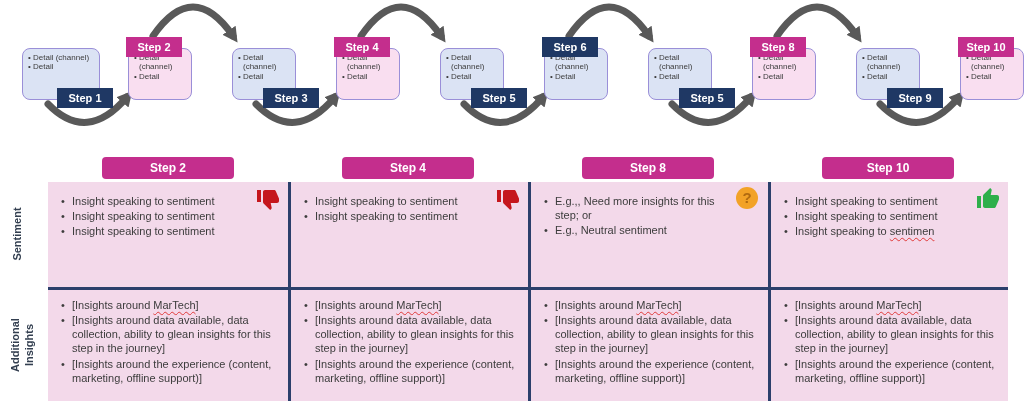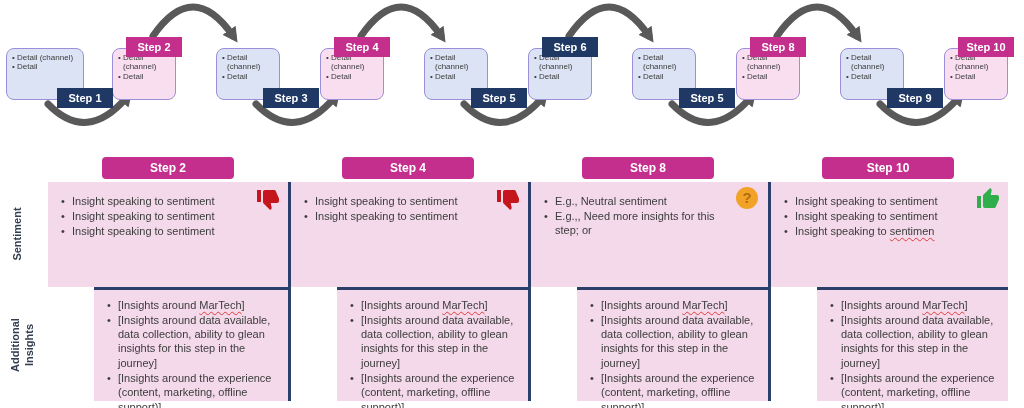--- a/index.html
+++ b/index.html
@@ -3,21 +3,21 @@
 <meta charset="utf-8">
 <style>
   html,body{margin:0;padding:0;background:#fff;}
   body{font-family:"Liberation Sans",sans-serif;}
   .stage{position:relative;width:1024px;height:408px;background:#fff;overflow:hidden;}
 
   
   .journey{position:absolute;left:0;top:0;width:1024px;height:152px;}
   .arrows{position:absolute;left:0;top:0;}
   .step{position:absolute;top:0;width:64px;height:112px;}
-  .step-box{position:absolute;top:48px;left:0;width:100%;height:52px;box-sizing:border-box;
+  .step-box{position:absolute;top:48px;left:16px;width:100%;height:52px;box-sizing:border-box;
     border:1.5px solid var(--box-border);border-radius:8px;padding:3px 2px 2px 4px;}
   .step-box.blue{background:var(--blue-box-fill);}
   .step-box.pink{background:var(--pink-box-fill);}
   .details{margin:1px 0 0 1px;padding:0;list-style:none;font-size:8px;line-height:1.18;color:var(--text-dark);}
   .details li{padding-left:5px;text-indent:-5px;}
   .details li::before{content:"• ";}
   .step-label{position:absolute;left:14px;width:56px;height:20px;line-height:20px;text-align:center;
     color:#fff;font-size:11px;font-weight:bold;z-index:3;}
   .step-label.navy{background:var(--navy);}
   .step-label.pink{background:var(--magenta);}
@@ -26,21 +26,21 @@
 
   
   .insights{position:absolute;left:48px;top:155px;width:960px;height:248px;}
   .grid{position:absolute;left:0;top:25px;width:960px;height:222px;display:flex;align-items:center;}
   .col{width:240px;box-sizing:border-box;display:flex;flex-direction:column;}
   .col + .col{border-left:3px solid var(--divider-navy);}
   .tab{position:absolute;top:2px;width:132px;height:22px;line-height:22px;border-radius:4px;
     background:var(--magenta);color:#fff;font-size:12px;font-weight:bold;text-align:center;z-index:2;}
   .cell{background:var(--cell-pink);box-sizing:border-box;position:relative;}
   .cell.sentiment{height:105px;padding:12px 34px 0 10px;}
-  .cell.additional{height:114px;border-top:3px solid var(--divider-navy);padding:8px 8px 0 10px;margin-left:46px;}
+  .cell.additional{height:114px;border-top:3px solid var(--divider-navy);padding:8px 8px 0 10px;}
   .cell-list{margin:0;padding:0;list-style:none;font-size:11px;line-height:1.3;color:var(--text-dark);}
   .cell-list li{position:relative;padding-left:14px;margin-bottom:1px;}
   .cell-list li::before{content:"•";position:absolute;left:3px;top:0;}
   .squiggle{text-decoration:underline;text-decoration-style:wavy;text-decoration-color:var(--squiggle-red);
     text-decoration-thickness:1px;text-underline-offset:2px;}
   .cell-icon{position:absolute;top:5px;right:8px;width:24px;height:24px;}
   .thumb-down svg{transform:scaleY(-1);}
   .q-icon{width:22px;height:22px;border-radius:50%;background:var(--question-orange);
     color:var(--question-mark);font-size:15px;font-weight:bold;text-align:center;line-height:22px;}
 
@@ -228,22 +228,22 @@
           </ul>
         </div>
       </div>
 
       <div class="col">
         <div class="cell sentiment">
           <span class="cell-icon">
             <div class="q-icon">?</div>
           </span>
           <ul class="cell-list">
+            <li>E.g.,, Need more insights for this step; or</li>
             <li>E.g., Neutral sentiment</li>
-            <li>E.g.,, Need more insights for this step; or</li>
           </ul>
         </div>
         <div class="cell additional">
           <ul class="cell-list">
             <li><span>[Insights around </span><span class="squiggle">MarTech</span><span>]</span></li>
             <li>[Insights around data available, data collection, ability to glean insights for this step in the journey]</li>
             <li>[Insights around the experience (content, marketing, offline support)]</li>
           </ul>
         </div>
       </div>

